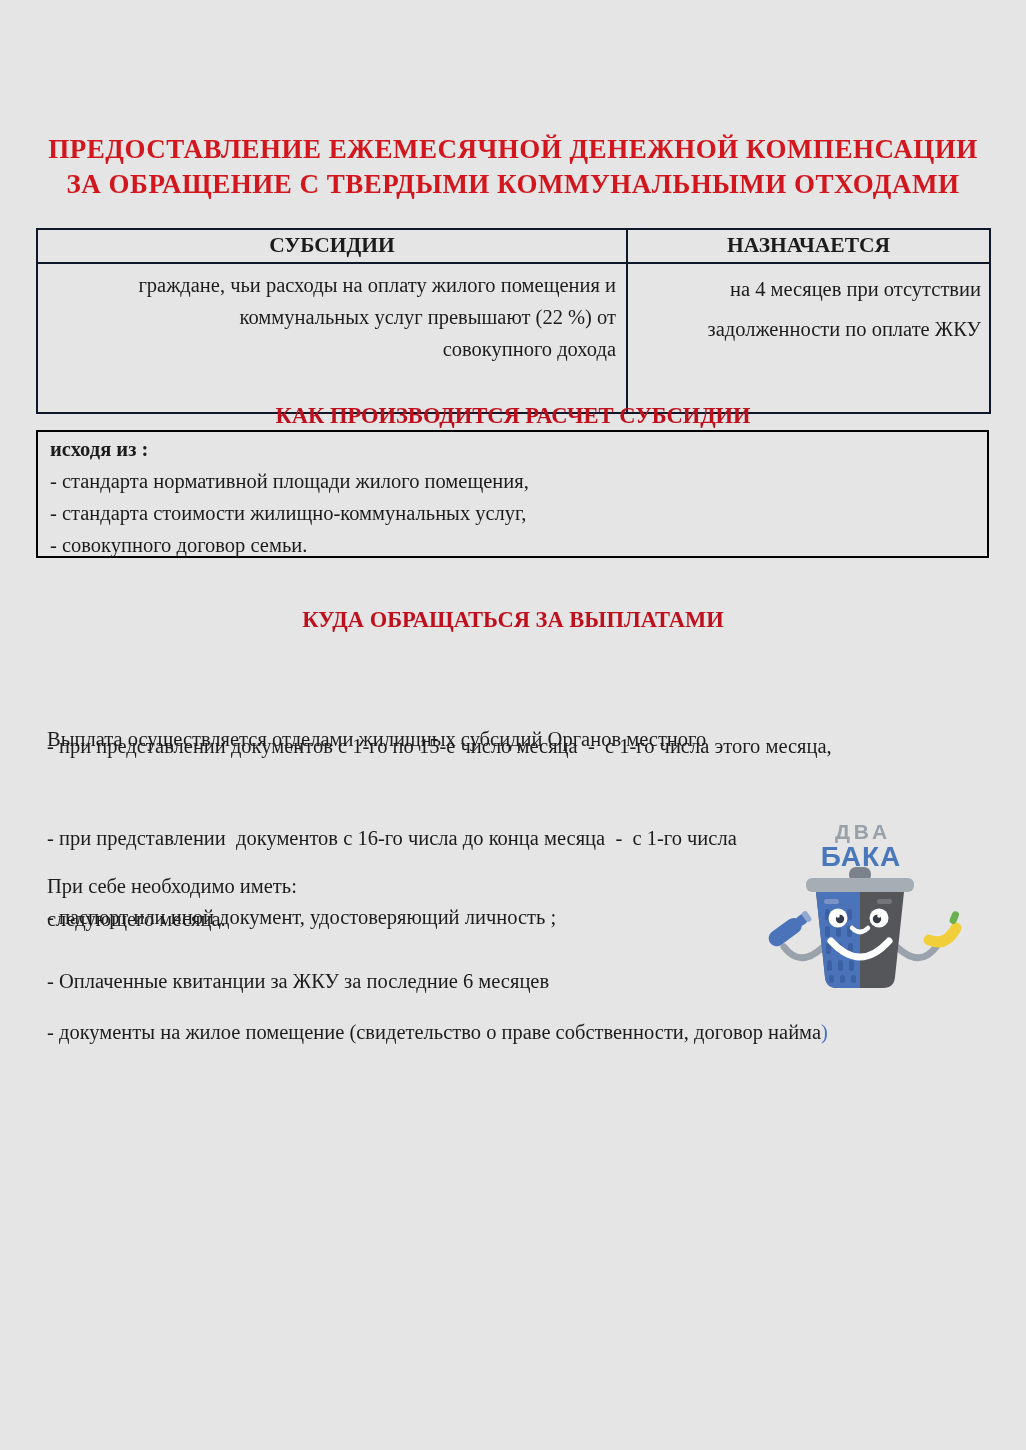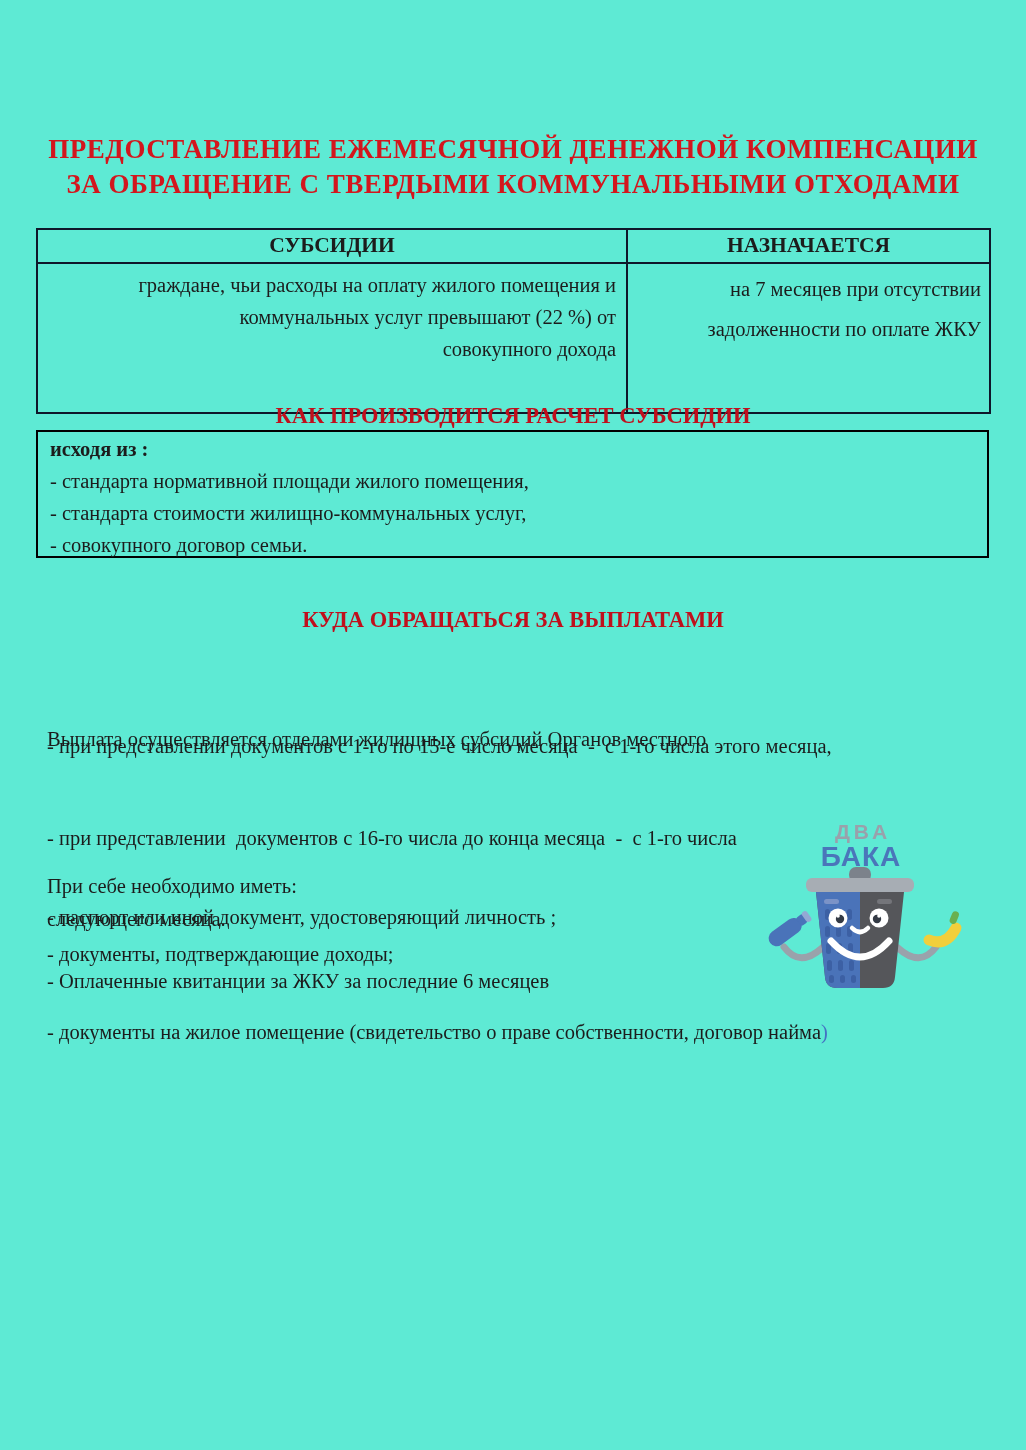--- a/index.html
+++ b/index.html
@@ -1,20 +1,20 @@
 <!DOCTYPE html>
 <html><head>
 <meta charset="utf-8">
 <style>
   html,body{margin:0;padding:0;background:#ffffff;}
   .page{
     position:relative;
     width:1026px;
     height:1450px;
-    background:#5eead4;
+    background:#e5e5e5;
     font-family:"Liberation Serif", serif;
     color:#1c1c1c;
     overflow:hidden;
   }
   .doc-title{
     position:absolute;
     top:132px; left:0; width:100%;
     text-align:center;
     color:#d3161d;
     font-weight:bold;
@@ -125,21 +125,21 @@
       <th>СУБСИДИИ</th>
       <th>НАЗНАЧАЕТСЯ</th>
     </tr>
     <tr>
       <td class="cell-left">
         <div>граждане, чьи расходы на оплату жилого помещения и</div>
         <div>коммунальных услуг превышают (22 %) от</div>
         <div>совокупного дохода</div>
       </td>
       <td class="cell-right">
-        <div>на 7 месяцев при отсутствии</div>
+        <div>на 4 месяцев при отсутствии</div>
         <div>задолженности по оплате ЖКУ</div>
       </td>
     </tr>
   </tbody>
     </table>
 
   <div class="section-heading calc-heading">КАК ПРОИЗВОДИТСЯ РАСЧЕТ СУБСИДИИ</div>
 
   <div class="calc-box">
     <div class="calc-intro">исходя из :</div>
@@ -156,21 +156,20 @@
 
   <div class="body-block where-item1">- при представлении документов с 1-го по 15-е число месяца  -  с 1-го числа этого месяца,</div>
 
   <div class="body-block where-item2">
     <div>- при представлении  документов с 16-го числа до конца месяца  -  с 1-го числа</div>
     <div>следующего месяца.</div>
   </div>
 
   <div class="body-block docs-intro">При себе необходимо иметь:</div>
   <div class="body-block docs-i1">- паспорт или иной документ, удостоверяющий личность ;</div>
-  <div class="body-block docs-i2">- документы, подтверждающие доходы;</div>
   <div class="body-block docs-i3">- Оплаченные квитанции за ЖКУ за последние 6 месяцев</div>
   <div class="body-block docs-i4"><span>- документы на жилое помещение (свидетельство о праве собственности, договор найма</span><span class="paren-blue">)</span></div>
 
   <svg class="logo" viewBox="0 0 242 202" aria-hidden="true">
     <g>
       <text class="logo-dva" x="95" y="33" text-anchor="middle">ДВА</text>
       <text class="logo-baka" x="93" y="60" text-anchor="middle">БАКА</text>
     </g>
     <g>
 

